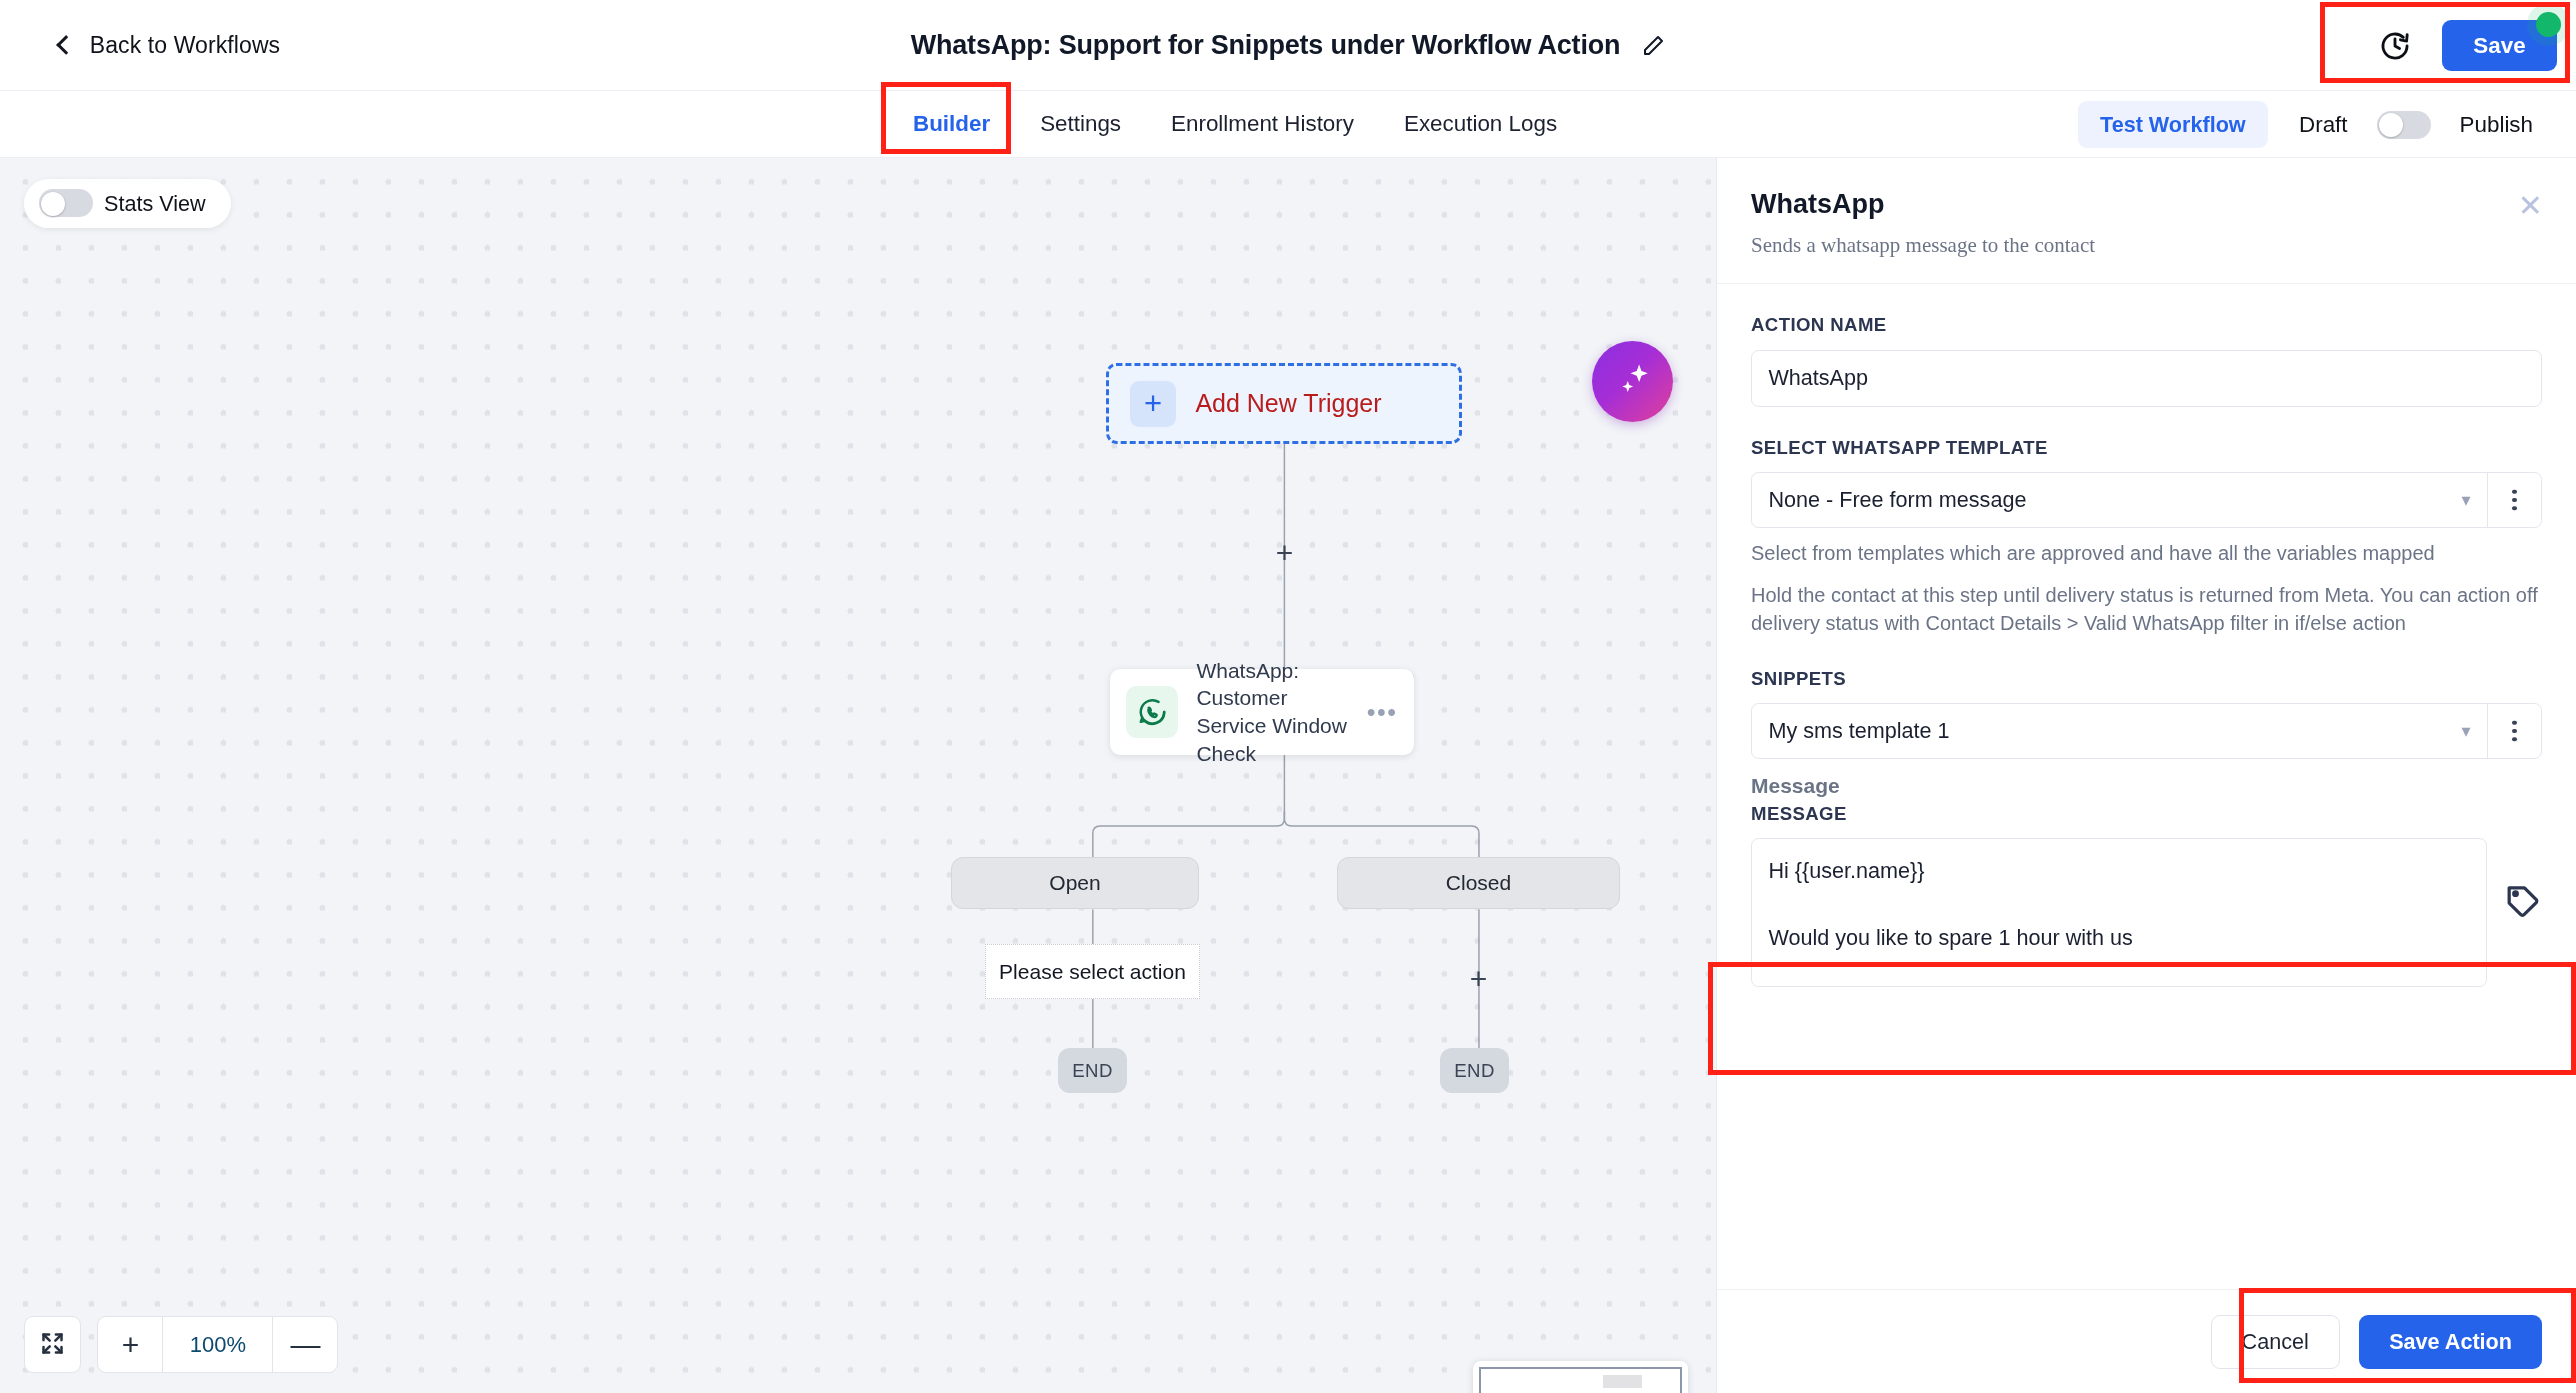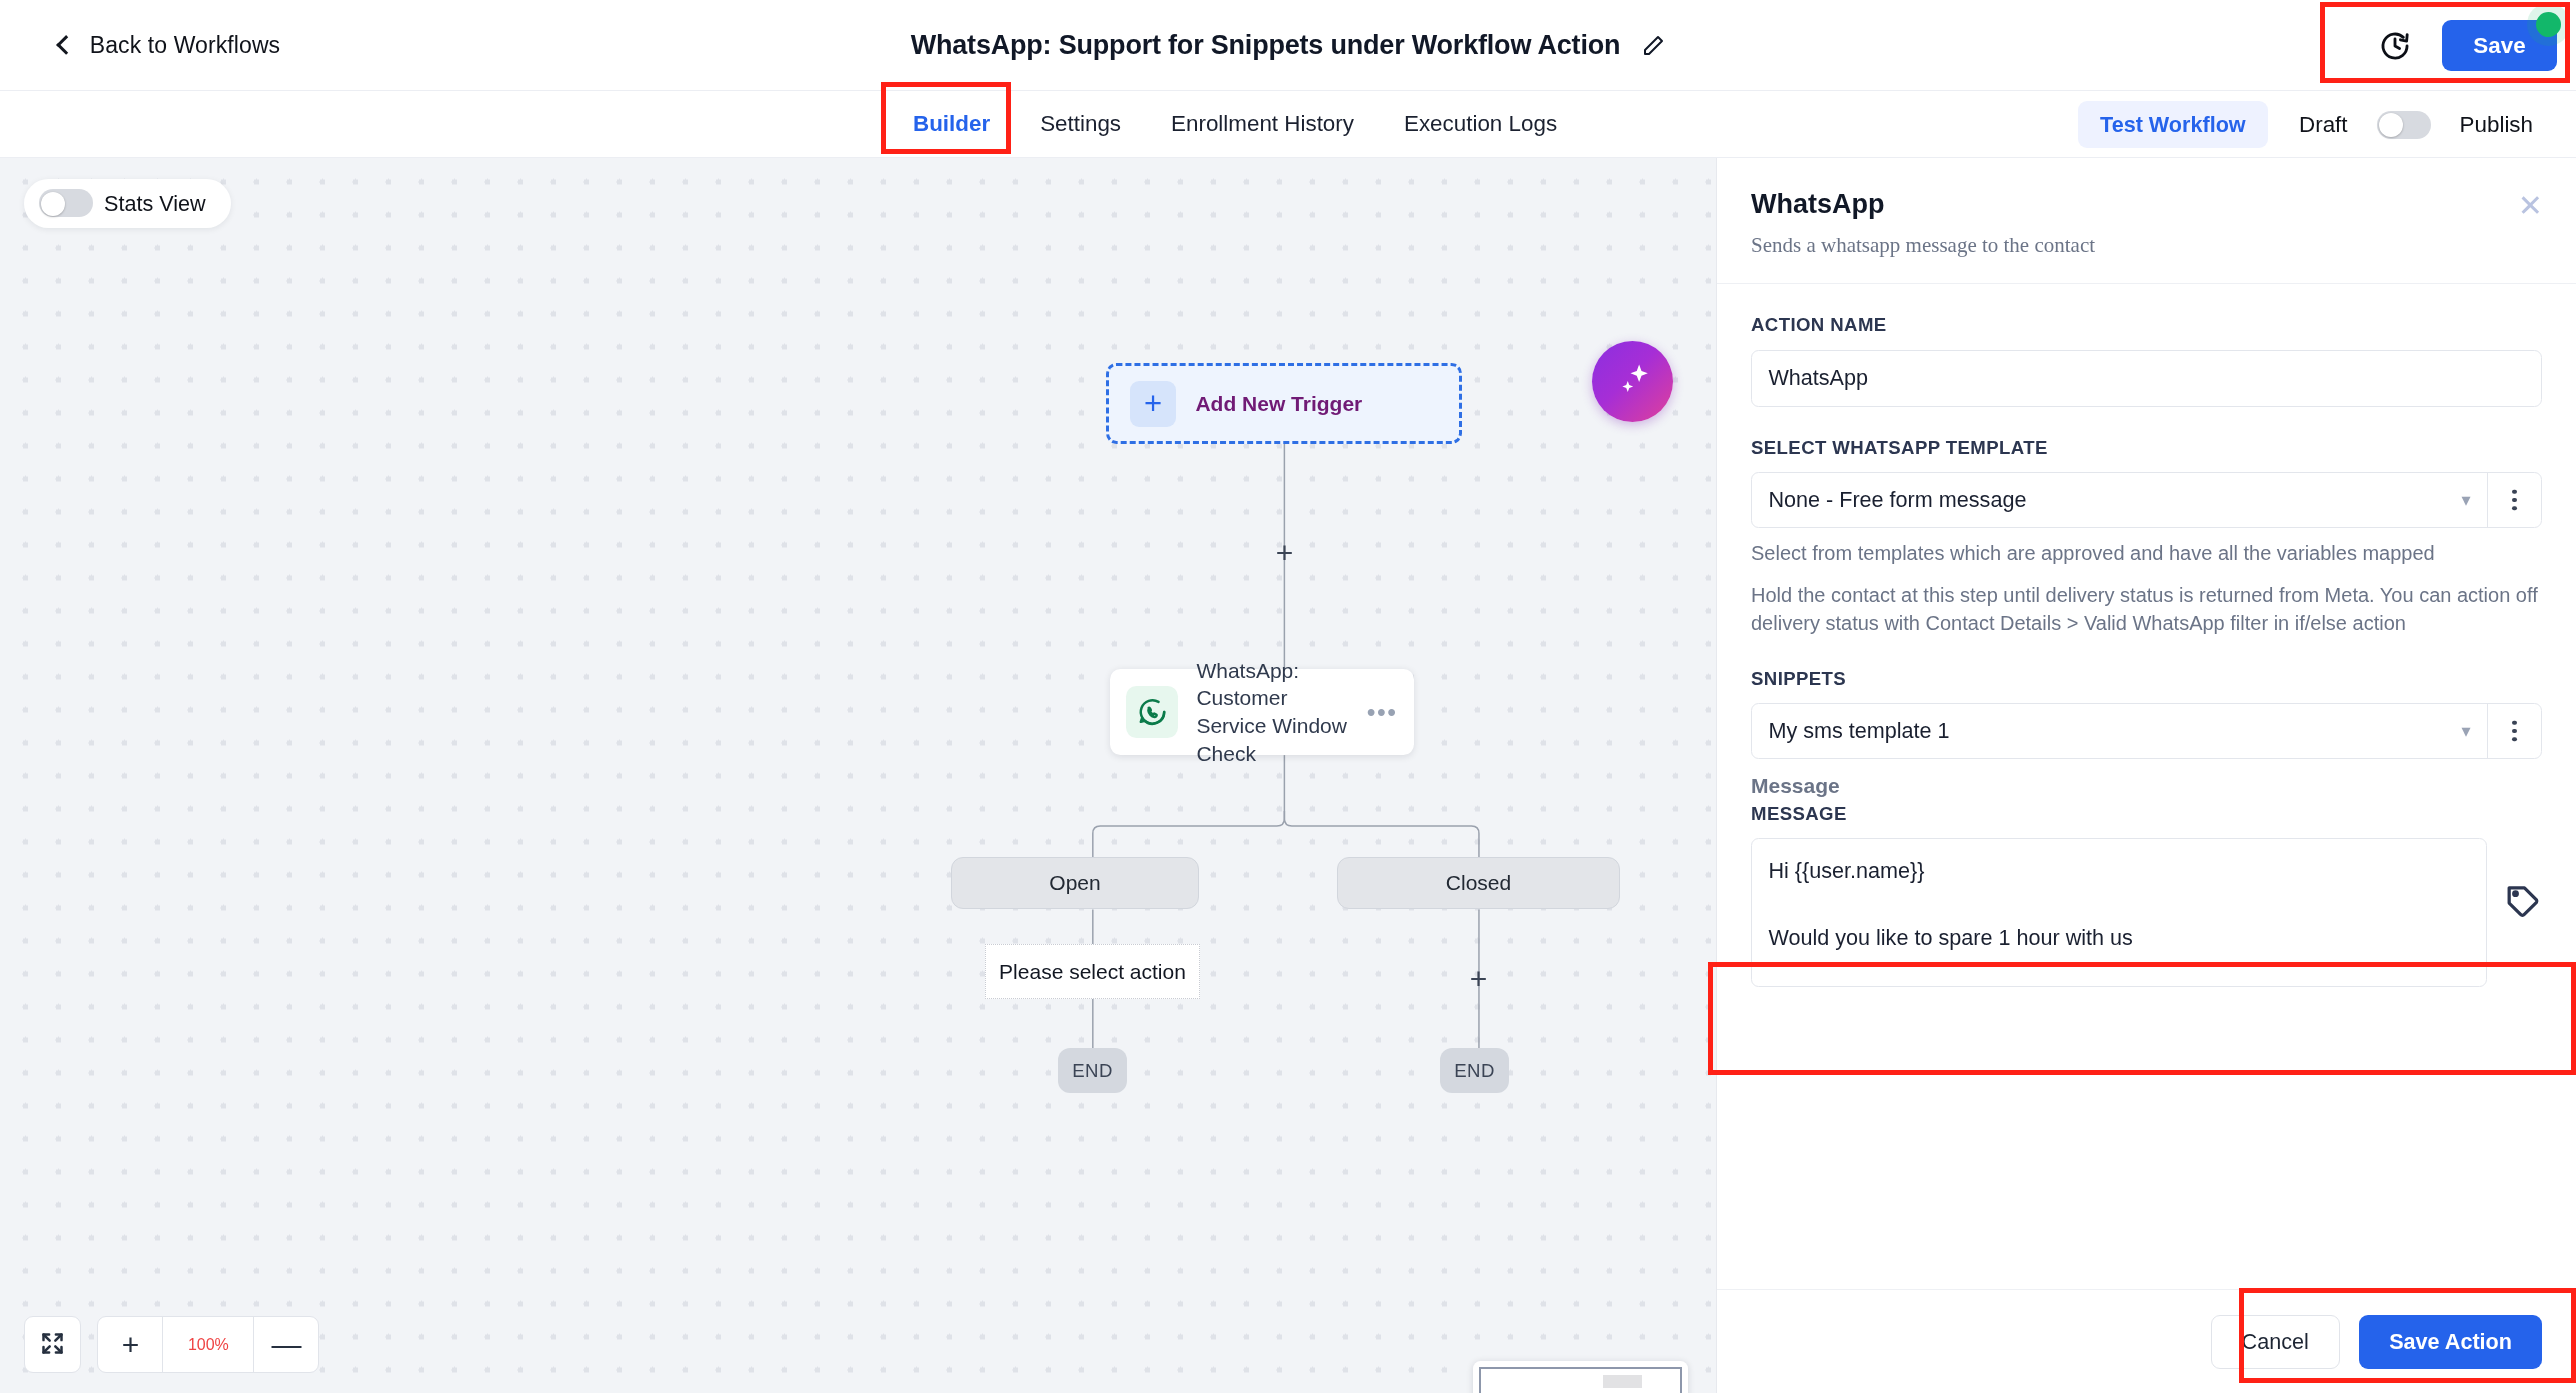--- a/index.html
+++ b/index.html
@@ -137,21 +137,21 @@
     left: 1106px; top: 205px; width: 356px; height: 81px;
     border: 3px dashed #2f6fe4; border-radius: 10.4px; background: #eef4fe;
     display: flex; align-items: center; gap: 19.4px; padding-left: 21px;
     cursor: pointer;
   }
   .plus-sq {
     width: 46px; height: 46px; border-radius: 9px; background: #d6e4fb;
     display: flex; align-items: center; justify-content: center;
     font-size: 31px; color: #2563eb; line-height: 1;
   }
-  .trigger-label { font-size: 21px; font-weight: 700; color: #701a75; }
+  .trigger-label { font-size: 25px; font-weight: 400; color: #b91c1c; }
 
   .action-node {
     left: 1110px; top: 511px; width: 304px; height: 86px;
     background: #fff; border-radius: 10.4px;
     box-shadow: 0 1.5px 7.5px rgba(16,24,40,.10);
     display: flex; align-items: center; padding: 0 16.4px; gap: 18px;
     cursor: pointer;
   }
   .wa-icon-box {
     width: 52px; height: 52px; border-radius: 10.4px; background: #e7f7ee;
@@ -212,22 +212,22 @@
   }
   .zoom-group {
     height: 57px; background: #fff; border: 0.7px solid #e1e4ea; border-radius: 9px;
     display: flex; align-items: stretch;
   }
   .zbtn {
     width: 64px; display: flex; align-items: center; justify-content: center;
     font-size: 30px; color: #26303f; cursor: pointer; line-height: 1;
   }
   .zval {
-    width: 92px; display: flex; align-items: center; justify-content: center;
-    font-size: 16px; color: #ef4444;
+    width: 111px; display: flex; align-items: center; justify-content: center;
+    font-size: 22px; color: #0c4a6e;
     border-left: 0.7px solid #e1e4ea; border-right: 0.7px solid #e1e4ea;
   }
 
   
   .panel {
     position: absolute; left: 1716px; top: 158px; width: 860px; height: 1236px;
     background: #fff; border-left: 1.5px solid #e7e9ee;
     display: flex; flex-direction: column;
   }
   .panel-head { padding: 31px 34px 25px 34px; border-bottom: 1.5px solid #eef0f4; position: relative; }

